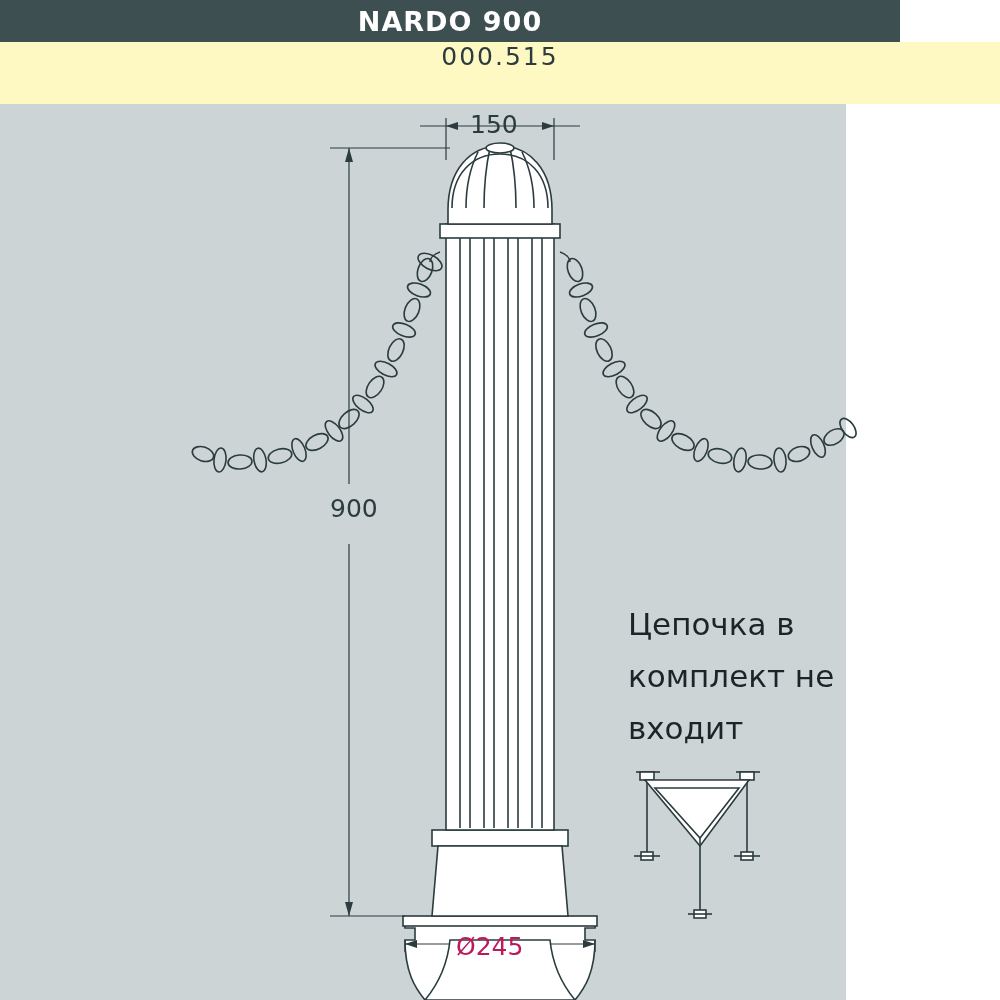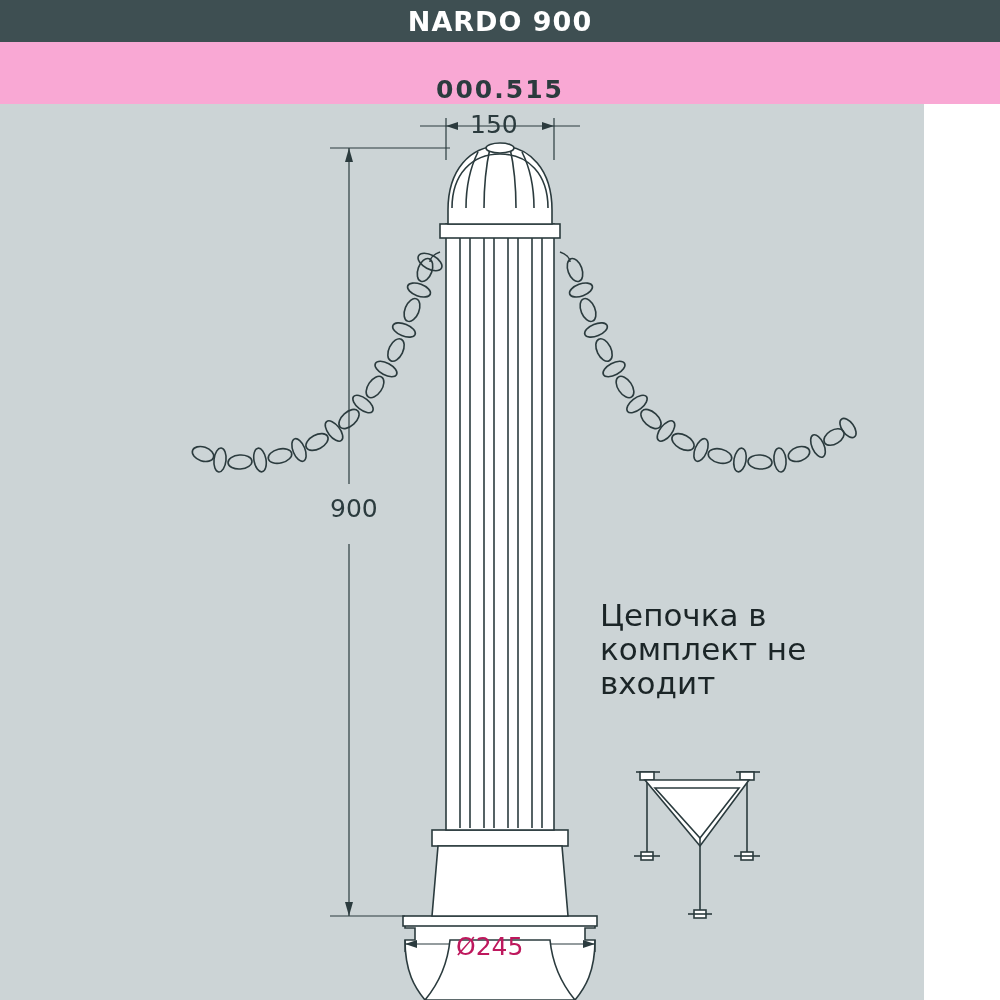--- a/index.html
+++ b/index.html
@@ -14,56 +14,55 @@
     position: relative;
     width: 1000px;
     height: 1000px;
     overflow: hidden;
     background: #ffffff;
   }
   
   .title-bar {
     position: absolute;
     left: 0; top: 0;
-    width: 1000px;
+    width: 900px;
     height: 42px;
     background: #3e4f52;
     color: #ffffff;
     display: flex;
     align-items: center;
     justify-content: center;
   }
   .title-bar .title-text {
     font-size: 27px;
     font-weight: bold;
     letter-spacing: 1px;
     font-family: "DejaVu Sans", sans-serif;
   }
   .code-bar {
     position: absolute;
     left: 0; top: 42px;
     width: 1000px;
     height: 62px;
-    background: #f9a8d4;
+    background: #fef9c3;
     display: flex;
-    align-items: flex-end;
+    align-items: flex-start;
     justify-content: center;
-    font-weight: bold;
   }
   .code-bar .code-text {
     font-size: 25px;
     color: #2b3b3e;
     letter-spacing: 2px;
     font-family: "DejaVu Sans", sans-serif;
   }
   
   .canvas {
     position: absolute;
     left: 0; top: 104px;
-    width: 924px;
+    width: 846px;
     height: 896px;
     background: #ccd4d6;
   }
   .canvas svg {
     display: block;
   }
   
   .specs {
     position: absolute;
     left: 16px;
@@ -75,26 +74,26 @@
   }
   .specs .row {
     display: flex;
   }
   .specs .k {
     width: 32px;
   }
   
   .note {
     position: absolute;
-    left: 600px;
+    left: 628px;
     top: 598px;
     width: 290px;
     color: #1b2527;
     font-size: 31px;
-    line-height: 34px;
+    line-height: 52px;
     font-family: "DejaVu Sans", sans-serif;
   }
 </style>
 </head>
 <body>
 
 <div class="page">
 
   <div class="title-bar">
     <span class="title-text">NARDO 900</span>

